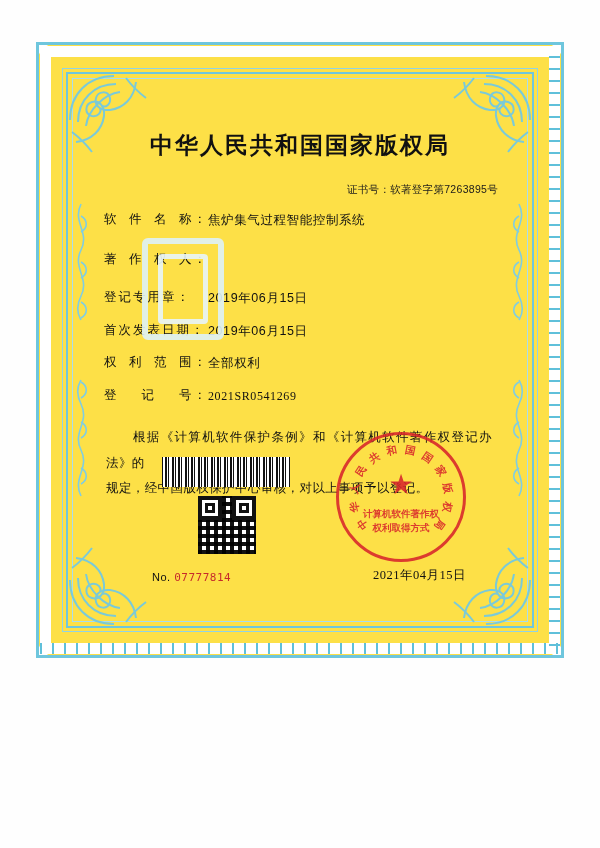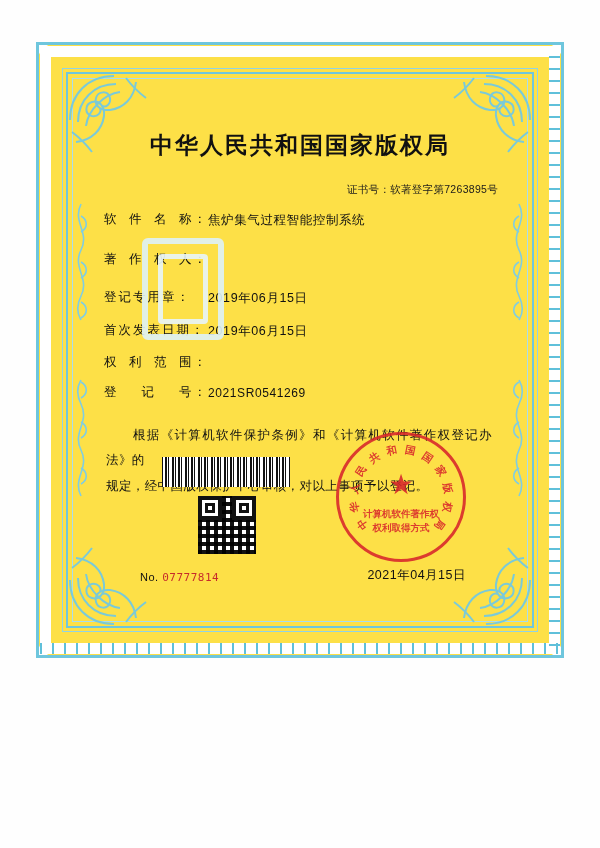--- a/index.html
+++ b/index.html
@@ -188,21 +188,21 @@
     letter-spacing: .6px;
     line-height: 1.55;
   }
   .value .ver {
     display: block;
     font-family: "DejaVu Sans Mono", monospace;
     font-size: 12px;
     letter-spacing: 1px;
   }
   .mono {
-    font-family: Liberation Sans, sans-serif;
+    font-family: Liberation Serif, serif;
     font-size: 12px;
     letter-spacing: .5px;
   }
 
   .sep-gap { height: 8px; }
 
   .paragraph {
     margin-top: 20px;
     padding: 0 26px 0 24px;
     font-size: 12.5px;
@@ -246,39 +246,40 @@
     width: 16px; height: 16px;
     border: 4px solid #111;
     background: #fff;
     box-shadow: inset 0 0 0 3px #fff, inset 0 0 0 6px #111;
   }
   .qr::before { left: 0; top: 0; }
   .qr::after { right: 0; top: 0; }
 
   .serial {
     position: absolute;
-    left: 58px;
+    left: 70px;
     bottom: 28px;
     font-size: 11px;
     color: #111;
     letter-spacing: .5px;
     text-align: center;
   }
   .serial .num {
     color: #c62b2b;
     font-family: "DejaVu Sans Mono", monospace;
     letter-spacing: .5px;
   }
   .issue-date {
     position: absolute;
     right: 52px;
     bottom: 28px;
     font-size: 12.5px;
     color: #111;
     letter-spacing: .5px;
+    font-family: Liberation Serif, serif;
   }
 
   
   .seal {
     position: absolute;
     right: 52px;
     bottom: 50px;
     width: 124px;
     height: 124px;
     border: 3px solid #d8262b;
@@ -493,20 +494,21 @@
         </div>
 
 
         <div class="row">
           <div class="label spread">
             <span>权</span>
               <span>利</span>
               <span>范</span>
               <span>围：</span>
           </div>
+          <div class="value">全部权利</div>
         </div>
 
         <div class="row">
           <div class="label spread">
             <span>登</span>
               <span>记</span>
               <span>号：</span>
           </div>
           <div class="value mono">2021SR0541269</div>
         </div>

